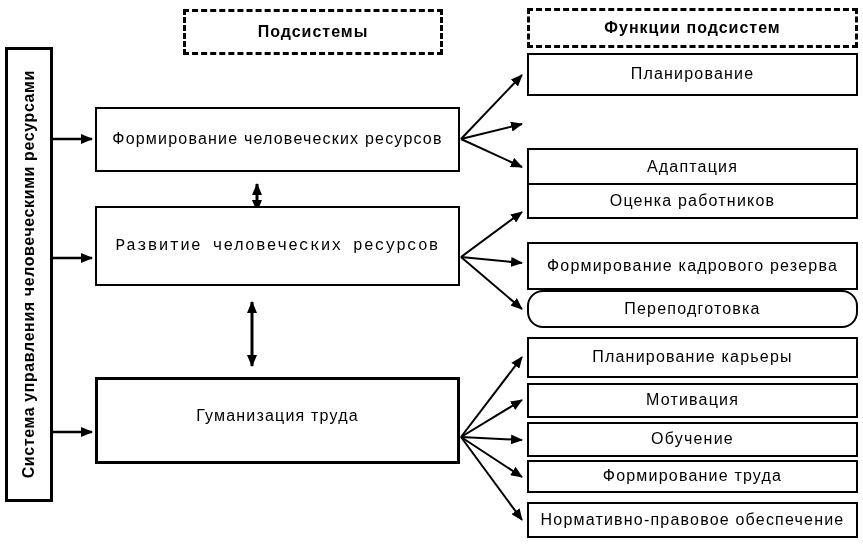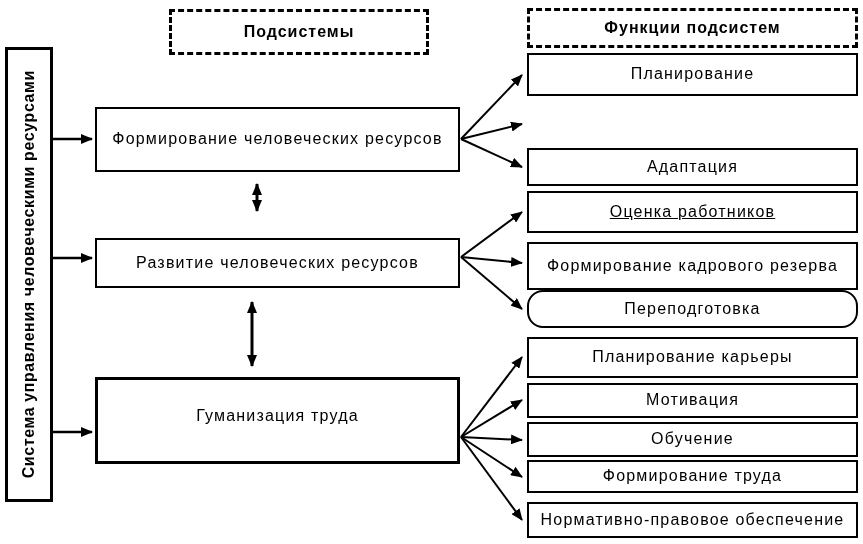--- a/index.html
+++ b/index.html
@@ -9,31 +9,31 @@
   }
   .arrows{position:absolute;left:0;top:0;pointer-events:none;}
   .box{
     position:absolute;box-sizing:border-box;background:#ffffff;
     border:2px solid #000;display:flex;align-items:center;justify-content:center;
     text-align:center;font-size:16px;letter-spacing:1.2px;line-height:1.15;
   }
   .dashed{border:3px dashed #000;font-weight:bold;letter-spacing:1px;}
   .rootbox{left:5px;top:47px;width:48px;height:455px;border-width:3px;}
   .vtext{transform:rotate(-90deg);white-space:nowrap;font-weight:bold;font-size:16px;letter-spacing:0.6px;}
-  .hdr1{left:169px;top:9px;width:260px;height:46px;}
+  .hdr1{left:183px;top:9px;width:260px;height:46px;}
   .hdr2{left:527px;top:8px;width:331px;height:40px;}
   .sub{left:95px;width:365px;}
   .s0{top:107px;height:65px;}
-  .s1{top:238px;height:50px;}
+  .s1{top:206px;height:80px;font-family:Liberation Mono, monospace;}
   .s2{top:377px;height:87px;border-width:3px;padding-bottom:8px;}
   .fn{left:527px;width:331px;padding:6px 3px;}
   .f0{top:53px;height:43px;}
   .f1{top:103px;height:42px;}
   .f2{top:148px;height:38px;}
-  .f3{top:191px;height:42px;text-decoration:underline;}
+  .f3{top:183px;height:36px;}
   .f4{top:242px;height:48px;}
   .f5{top:290px;height:38px;border-radius:16px;}
   .f6{top:337px;height:41px;}
   .f7{top:383px;height:35px;}
   .f8{top:422px;height:35px;}
   .f9{top:460px;height:33px;}
   .f10{top:502px;height:36px;}
 </style>
 </head>
 <body>

